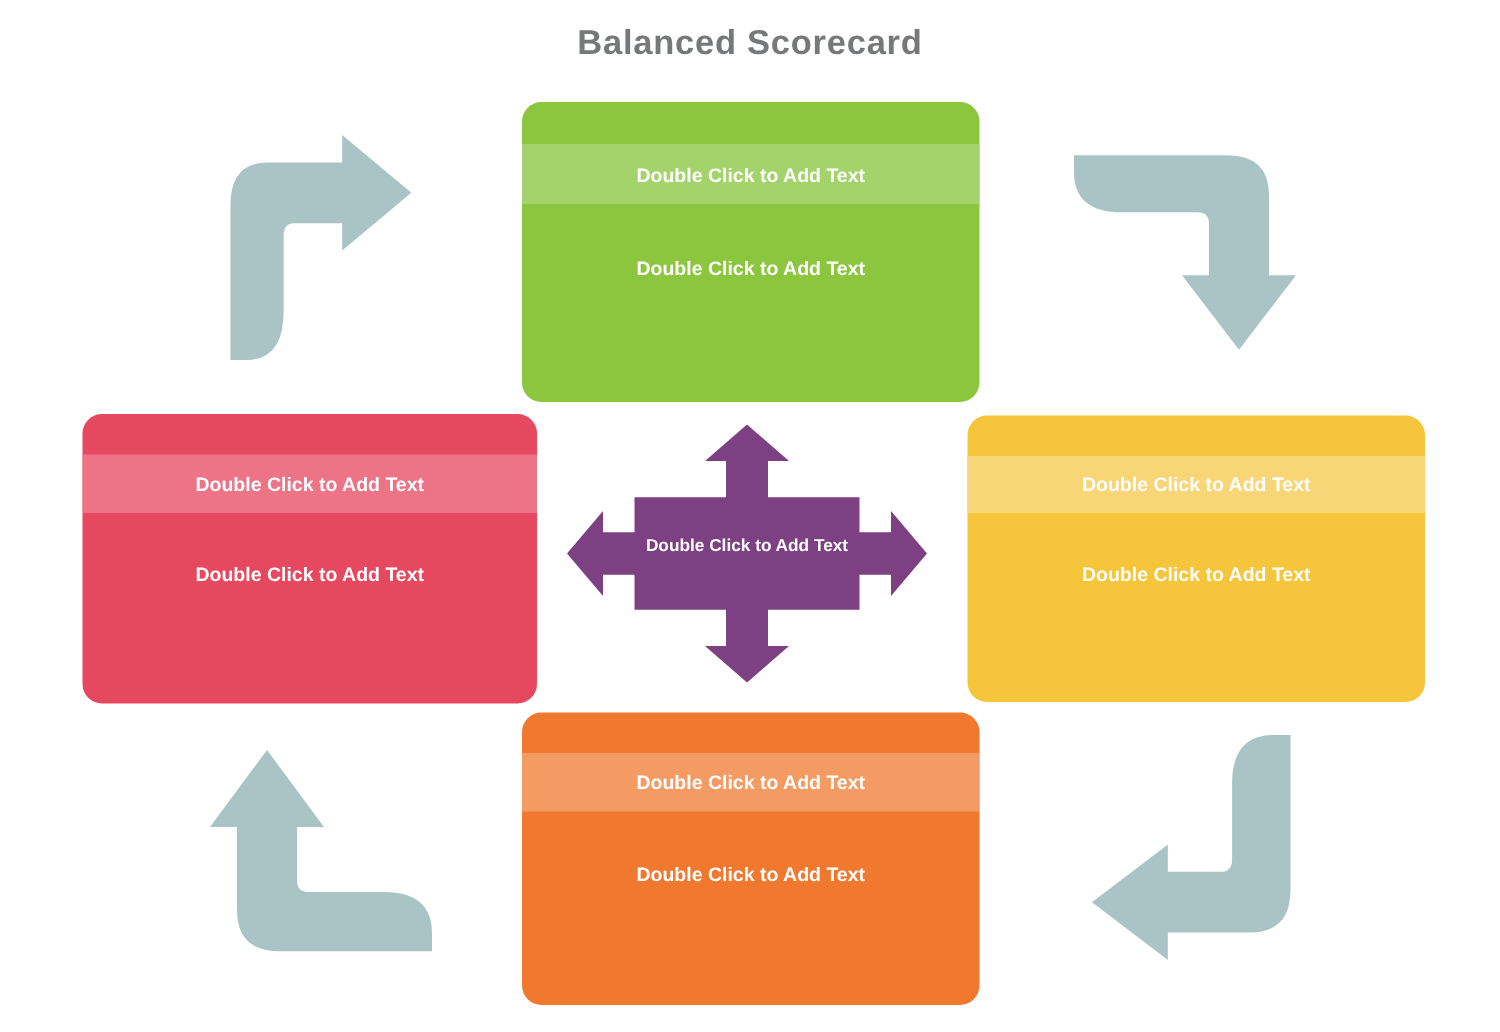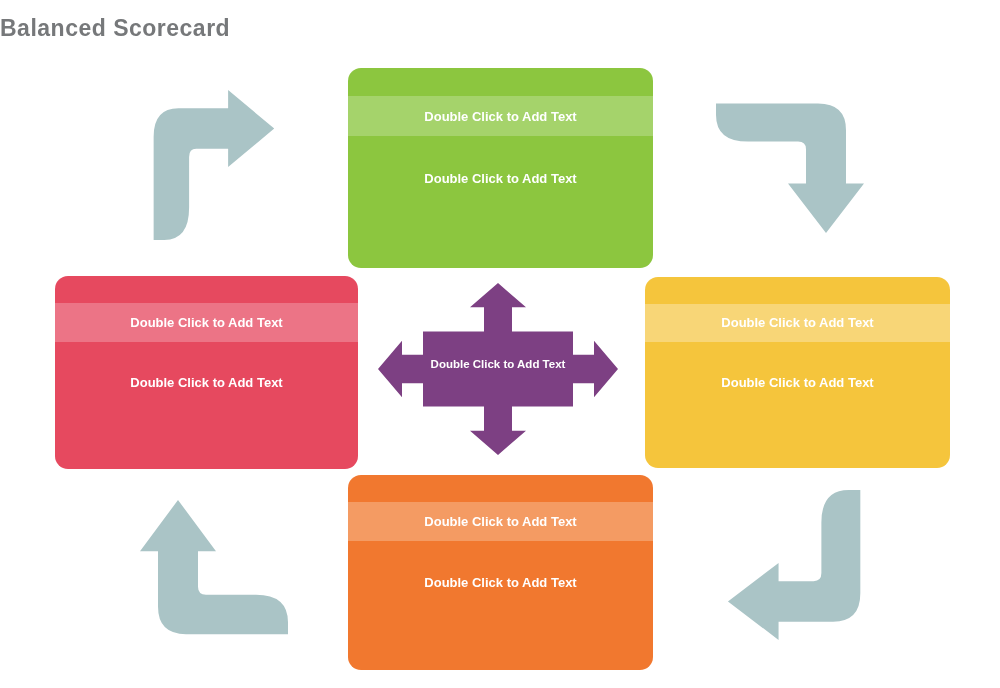--- a/index.html
+++ b/index.html
@@ -10,21 +10,21 @@
     background: #ffffff;
     font-family: "Liberation Sans", sans-serif;
     overflow: hidden;
   }
   .title {
     position: absolute;
     top: 15px;
     left: 0;
     width: 100%;
     margin: 0;
-    text-align: left;
+    text-align: center;
     font-size: 23px;
     font-weight: bold;
     letter-spacing: 0.5px;
   }
   .card {
     position: absolute;
     border-radius: 13px;
     overflow: hidden;
   }
   .card .band {

